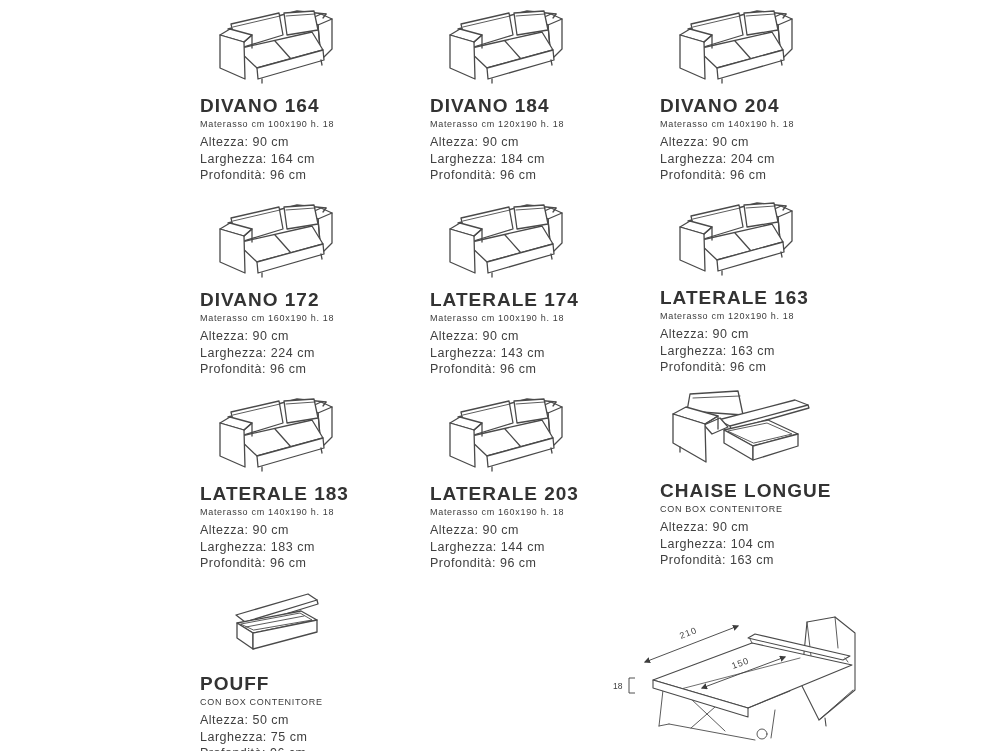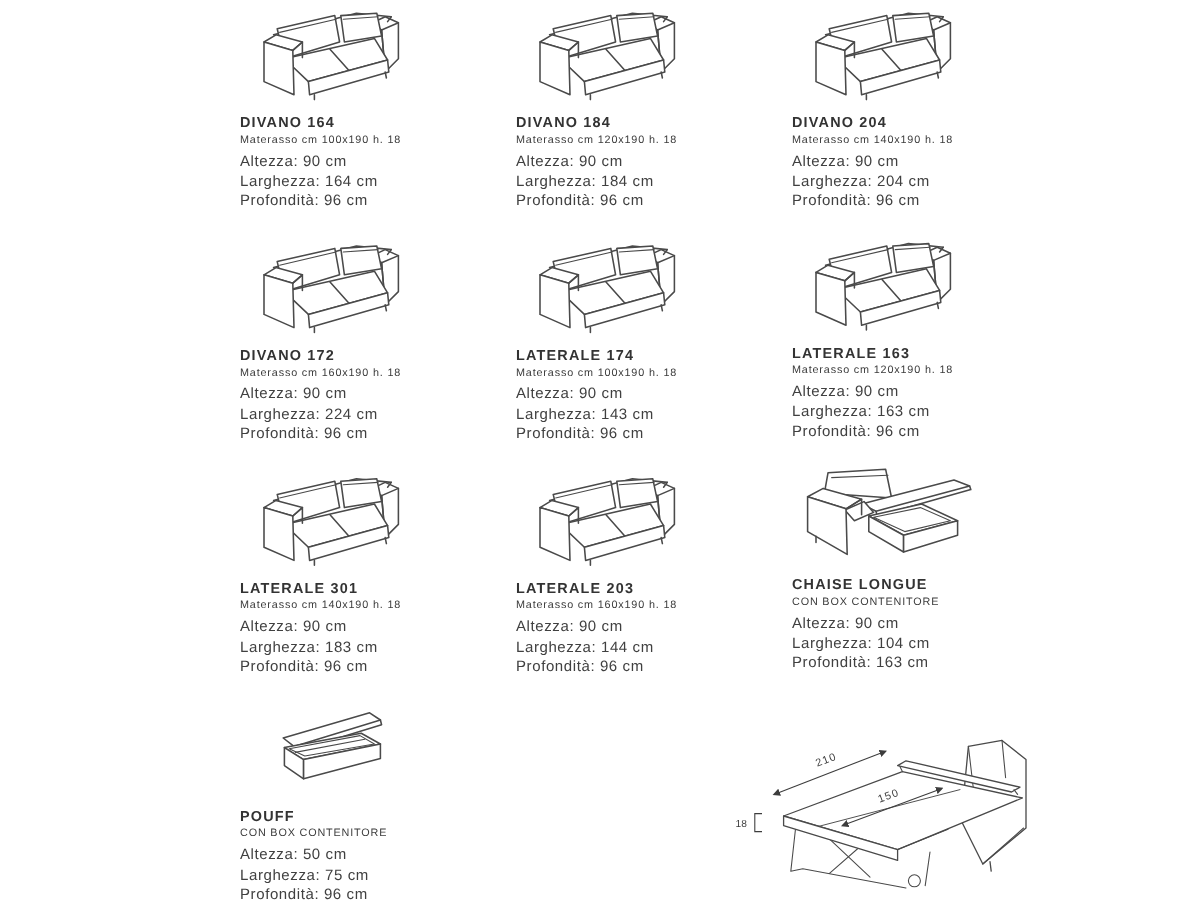--- a/index.html
+++ b/index.html
@@ -9,21 +9,21 @@
     position: relative;
     background: #ffffff;
     font-family: "Liberation Sans", sans-serif;
     color: #3b3b3b;
     overflow: hidden;
   }
   .cell { position: absolute; width: 226px; }
   .art { height: 88px; margin-bottom: 3px; }
   .art svg { display: block; }
   .title {
-    font-size: 12px; font-weight: bold; letter-spacing: 1px;
+    font-size: 19px; font-weight: bold; letter-spacing: 1px;
     margin: 0 0 2px 0; color: #333333;
   }
   .subtitle {
     font-size: 9px; font-weight: normal; letter-spacing: 0.7px;
     margin: 0 0 5px 0; color: #3b3b3b;
   }
   .spec {
     font-size: 12.5px; letter-spacing: 0.5px;
     line-height: 16.5px; color: #404040;
   }
@@ -235,21 +235,21 @@
           <path d="M37,45 L112,28 L123,46 L57,64 Z"></path>
           <path d="M75,37 L91,55" fill="none"></path>
           <path d="M57,64 L123,46 L124,56 L58,75 Z"></path>
           <path d="M121,56 L122,61 M62,75 L62,79" fill="none"></path>
           <path d="M20,31 L30,25 L52,31 L44,38 Z"></path>
           <path d="M20,31 L44,38 L45,75 L20,64 Z"></path>
           <path d="M44,38 L52,31 L52,44" fill="none"></path>
         </g>
       </svg>
     </div>
-  <h2 class="title">LATERALE 301</h2>
+  <h2 class="title">LATERALE 183</h2>
   <div class="subtitle">Materasso cm 140x190 h. 18</div>
   <div class="spec">Altezza: 90 cm</div>
   <div class="spec">Larghezza: 183 cm</div>
   <div class="spec">Profondità: 96 cm</div>
 </section>
 
 <section class="cell" style="left:430px;top:392px">
   <div class="art">
       <svg viewBox="0 0 170 88" width="170" height="88">
         <g fill="#ffffff" stroke="#4a4a4a" stroke-width="1.3" stroke-linejoin="round" stroke-linecap="round">

